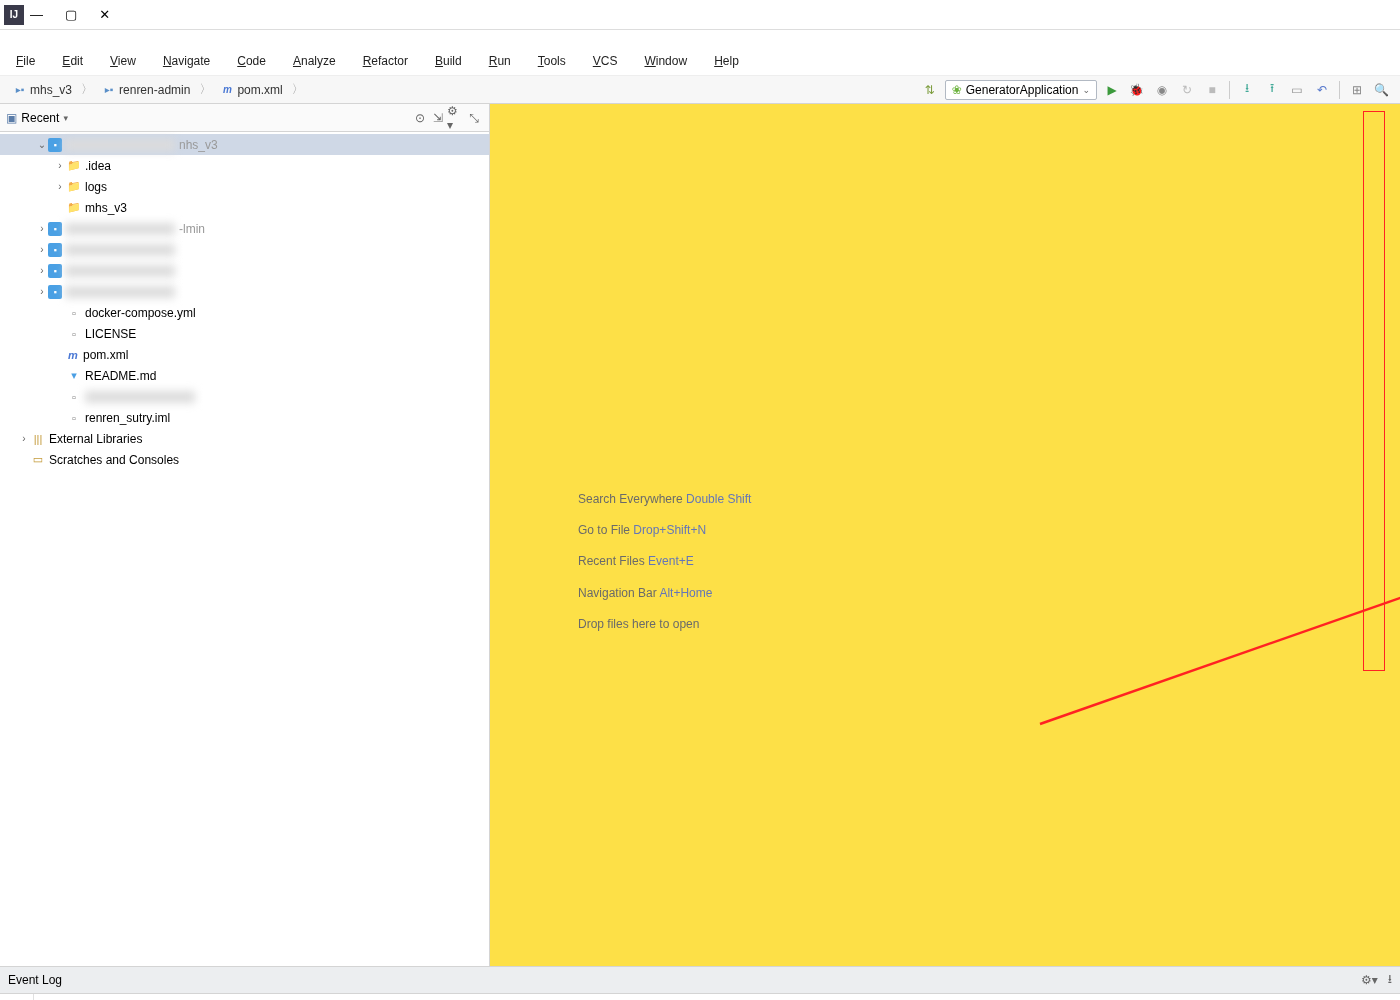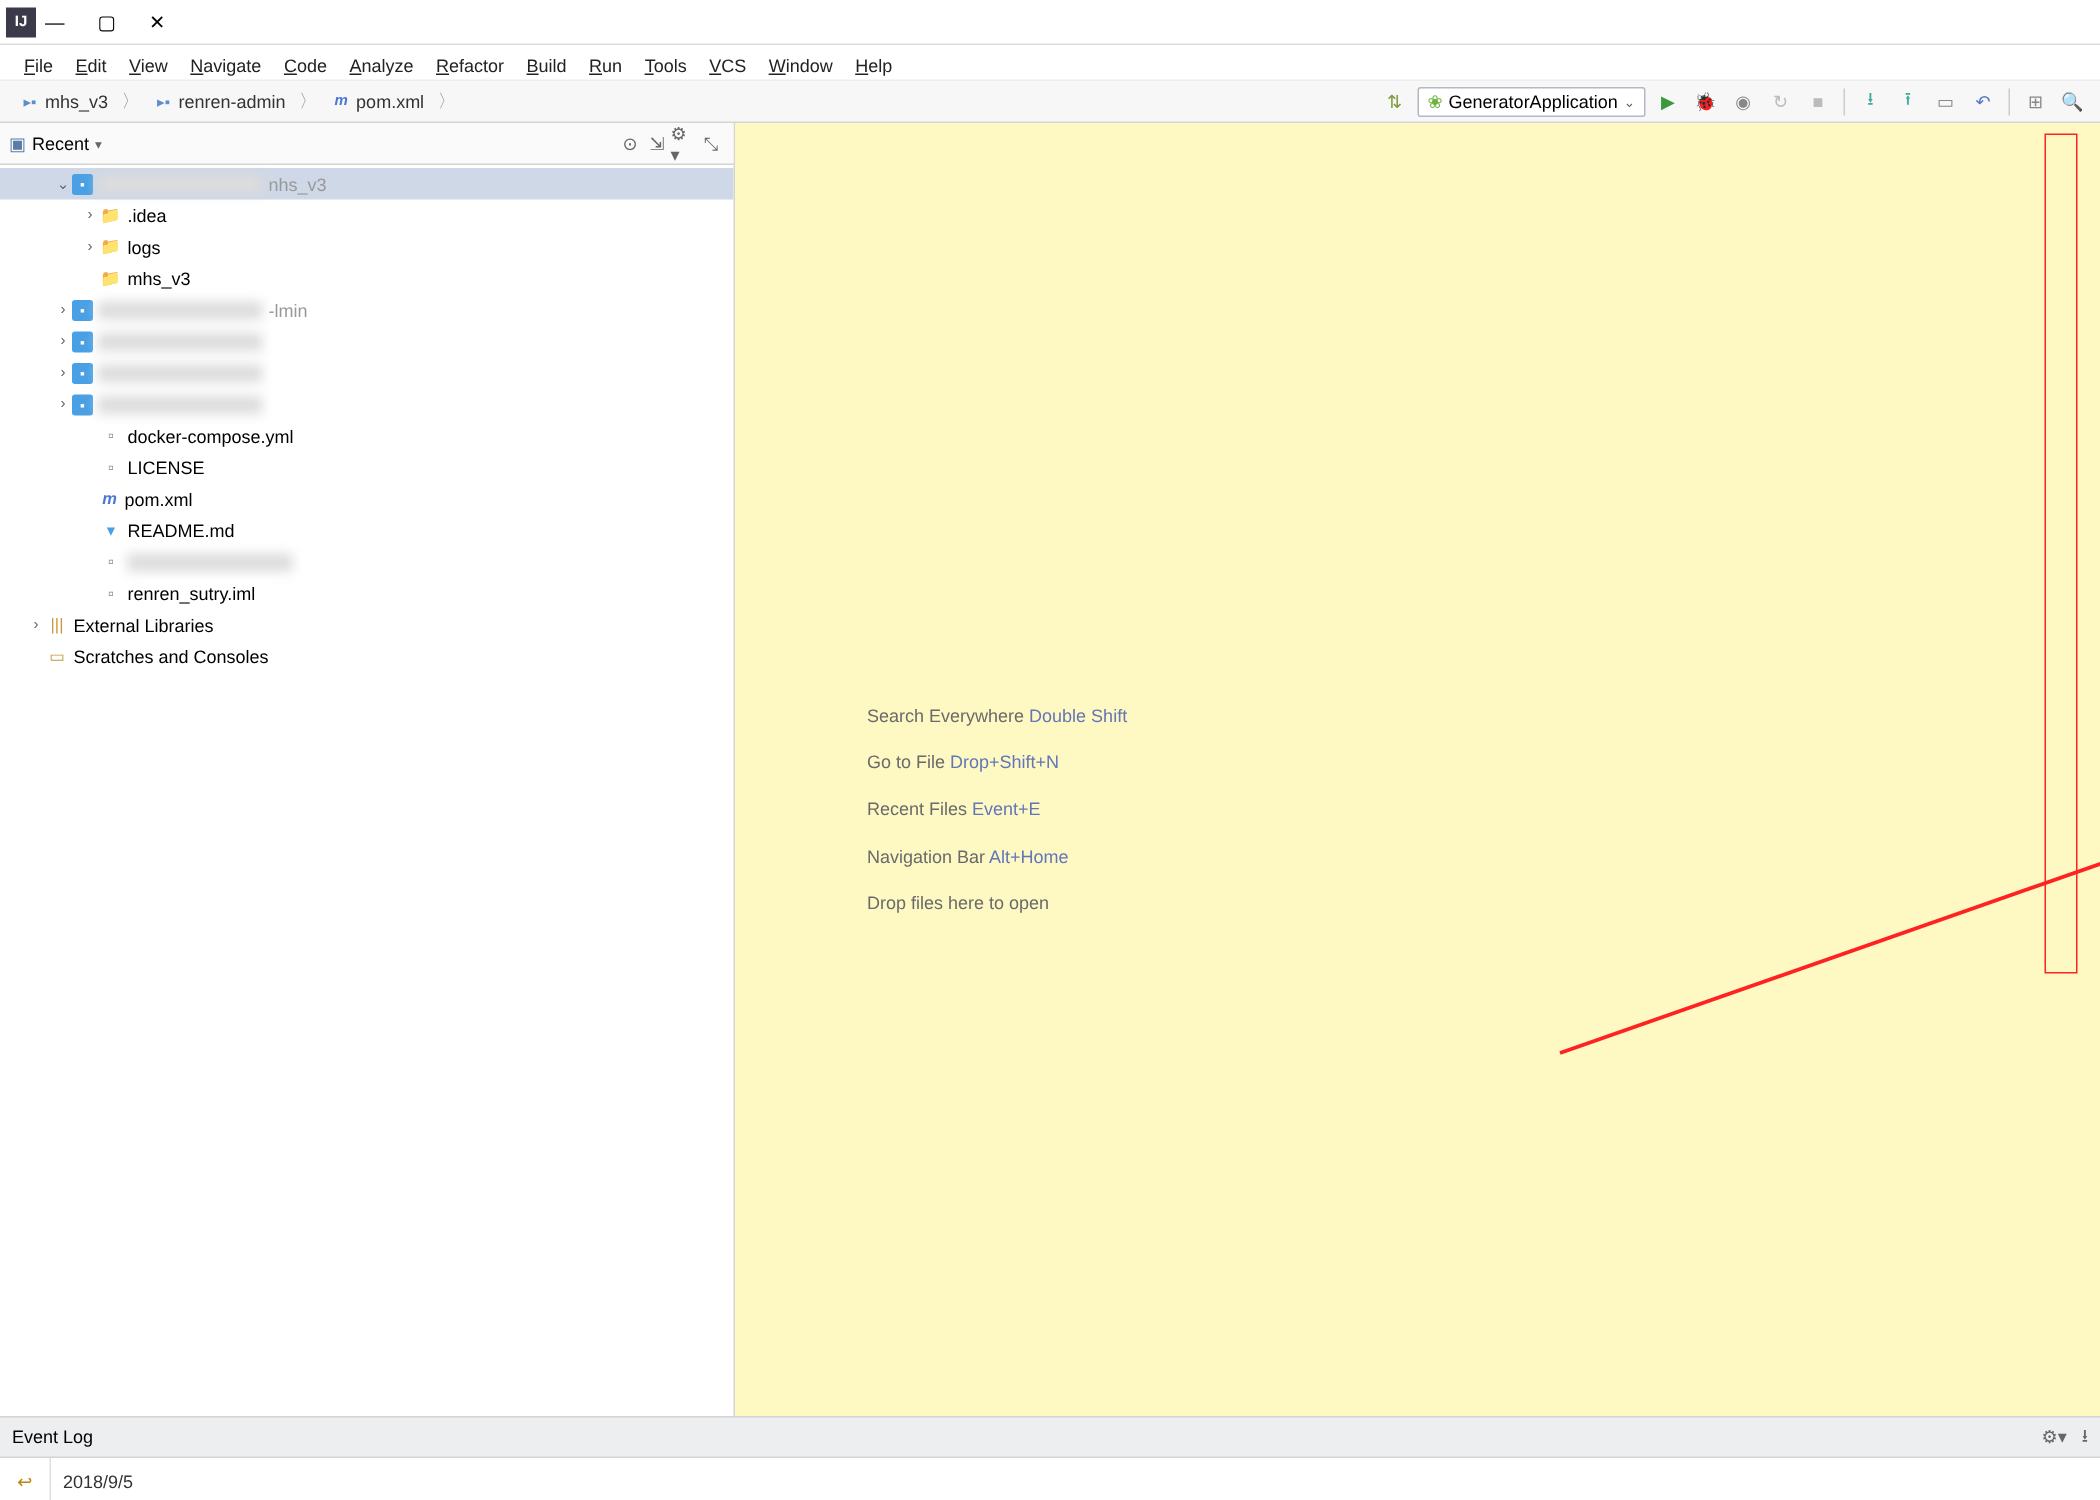--- a/index.html
+++ b/index.html
@@ -2,21 +2,21 @@
 <html><head>
 <meta charset="utf-8">
 <style>
 * { margin:0; padding:0; box-sizing:border-box; font-family:"Segoe UI",Arial,sans-serif; font-size:12px; }
 html,body { width:1400px; height:1000px; overflow:hidden; background:#fff; }
 .titlebar { height:30px; background:#fff; border-bottom:1px solid #ddd; display:flex; align-items:center; padding:0 4px; }
 .titlebar .logo { width:20px; height:20px; background:#3a3a4a; display:flex; align-items:center; justify-content:center; color:#fff; font-size:10px; font-weight:bold; margin-right:6px;}
 .titlebar .title { flex:1; font-size:12px; color:#333; padding-left:150px;}
 .titlebar .winbtns { display:flex; gap:22px; padding-right:12px; }
 .titlebar .winbtns span { font-size:13px; cursor:pointer; }
-.menubar { height:24px; display:flex; align-items:flex-end; padding:0 10px; gap:3px; border-bottom:1px solid #eee; }
+.menubar { height:24px; display:flex; align-items:flex-start; padding:0 10px; gap:15px; border-bottom:1px solid #eee;margin-top:22px; }
 .menubar .menu { padding:2px 6px; cursor:pointer; color:#222; }
 .menubar .menu u { text-decoration:underline; }
 .navbar { height:28px; background:#f7f7f7; border-bottom:1px solid #d4d4d4; display:flex; align-items:center; padding:0 8px; }
 .breadcrumb { display:flex; align-items:center; gap:2px; flex:1; }
 .crumb { display:flex; align-items:center; padding:2px 5px; cursor:pointer; color:#333; }
 .crumb .ic { width:14px; height:14px; margin-right:3px; display:inline-flex; align-items:center; justify-content:center; font-size:10px; }
 .chev { color:#999; margin:0 2px; }
 .toolbar-right { display:flex; align-items:center; gap:5px; }
 .toolbar-right .btn { width:20px; height:20px; display:flex; align-items:center; justify-content:center; cursor:pointer; }
 .run-sel { border:1px solid #b2b9c3; background:#fff; padding:2px 6px; font-size:11px; display:flex; align-items:center; gap:4px; cursor:pointer; border-radius:2px;}
@@ -29,21 +29,21 @@
 .tree { flex:1; overflow:auto; padding:2px 0; }
 .tree-row { display:flex; align-items:center; height:21px; padding-left:4px; cursor:pointer; white-space:nowrap;}
 .tree-row.selected { background:#cfd8e6; }
 .tw { display:inline-block; text-align:center; color:#666; }
 .arw { width:12px; font-size:10px;}
 .fic { width:16px; height:16px; display:inline-flex; align-items:center; justify-content:center; font-size:11px; margin-right:3px;}
 .fldr { color:#6b7785;}
 .mod { background:#4aa0e4; color:#fff; border-radius:2px; width:14px; height:14px; font-size:9px;}
 .gray { color:#999; }
 .blur { filter:blur(4px); }
-.editor { flex:1; position:relative; background:#fef9c3; }
+.editor { flex:1; position:relative; background:#fde047; }
 .welcome { position:absolute; top:380px; left:88px; color:#6a6a6a; font-size:15px; line-height:2.6; }
 .welcome .kb { color:#6476b8; }
 .redbox { position:absolute; top:7px; right:15px; width:22px; height:560px; border:1px solid #f22; pointer-events:none;}
 .redarrow { position:absolute; top:370px; left:540px; width:720px; height:260px; pointer-events:none;}
 .eventlog-head { height:28px; background:#eceef0; border-top:1px solid #d4d4d4; border-bottom:1px solid #d4d4d4; display:flex; align-items:center; padding:0 8px; }
 .eventlog-head .sp { flex:1; }
 .eventlog-body { height:260px; display:flex;}
 .ev-icons { width:34px; border-right:1px solid #e0e0e0; display:flex; flex-direction:column; align-items:center; gap:6px; padding-top:6px; background:#fff;}
 .ev-icons span { width:20px; height:20px; display:flex; align-items:center; justify-content:center; cursor:pointer; color:#555; font-size:12px;}
 .ev-content { padding:6px 8px; font-size:12px; color:#333; line-height:1.7;}

